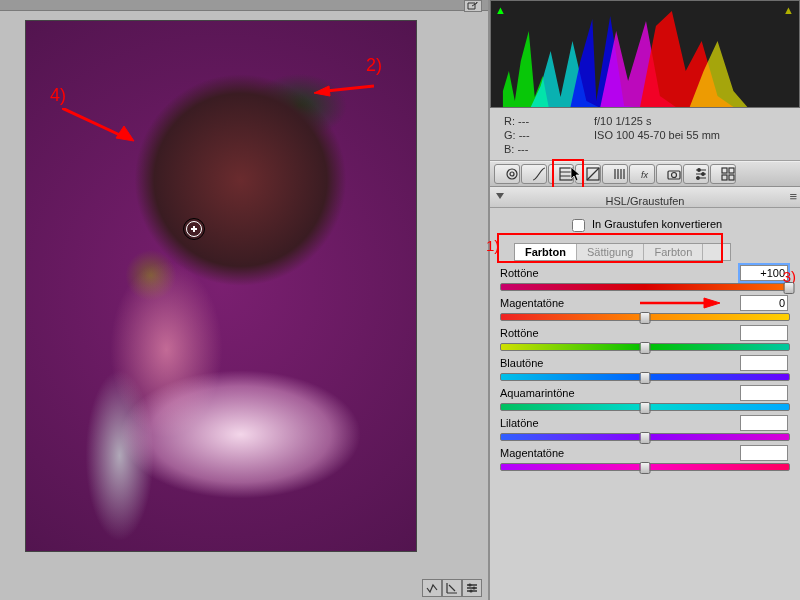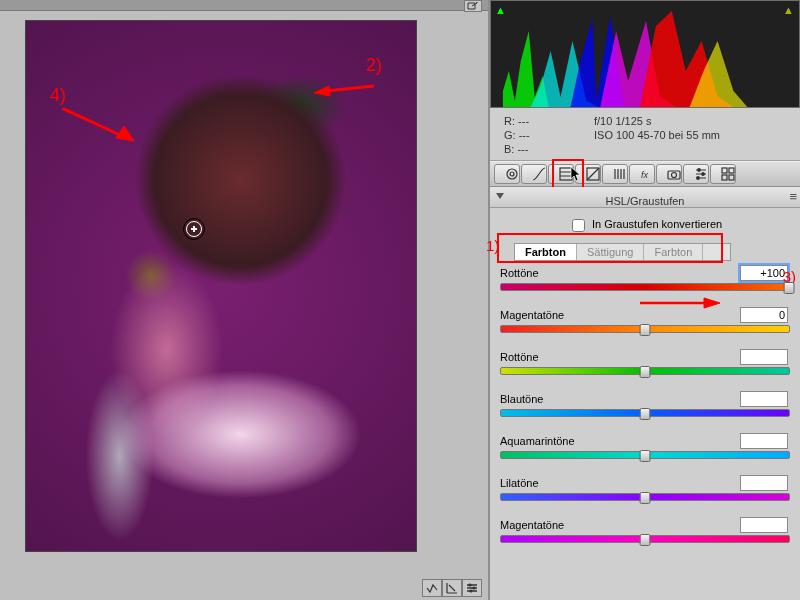--- a/index.html
+++ b/index.html
@@ -54,21 +54,21 @@
   .menu-dots{position:absolute;right:4px;top:2px;font-size:13px;color:#555;letter-spacing:-1px}
   .panel-body{padding:8px 10px 2px 10px}
   .checkbox-row{text-align:center;margin-bottom:8px}
   .checkbox-row input{vertical-align:middle;margin-right:4px}
   .tabs{display:flex;border:1px solid #999;background:#e2e2e2;width:215px;margin-bottom:4px;position:relative}
   .tab{padding:2px 10px;border-right:1px solid #b0b0b0;color:#888}
   .tab.active{background:#fff;color:#000;font-weight:700}
   .red-box-tabs{position:absolute;left:7px;top:247px;width:222px;height:26px;border:2.5px solid #f00;pointer-events:none}
   .link-row{text-align:center;margin:4px 0 8px 0}
   .link-row a{color:#0050c8;text-decoration:underline;font-size:11px}
-  .sld{margin-bottom:16px}
+  .sld{margin-bottom:4px}
   .sld-head{display:flex;justify-content:space-between;align-items:center;margin-bottom:2px;padding-right:2px}
   .sld-head input{width:42px;height:14px;font-size:11px;text-align:right;border:1px solid #888;padding:0 2px;background:#fff}
   .hl-val{outline:2px solid #69a7ff;outline-offset:0}
   .track{height:6px;border-radius:2px;position:relative;border:1px solid #777}
   .thumb{position:absolute;top:-2px;width:9px;height:10px;background:linear-gradient(#f4f4f4,#bcbcbc);border:1px solid #666;border-radius:2px;transform:translateX(-50%)}
   .red-arr-sm{position:absolute;stroke:#f00;fill:#f00}
   .anno-r{position:absolute;color:#f00;font-size:15px}
 </style>
 </head>
 <body>

